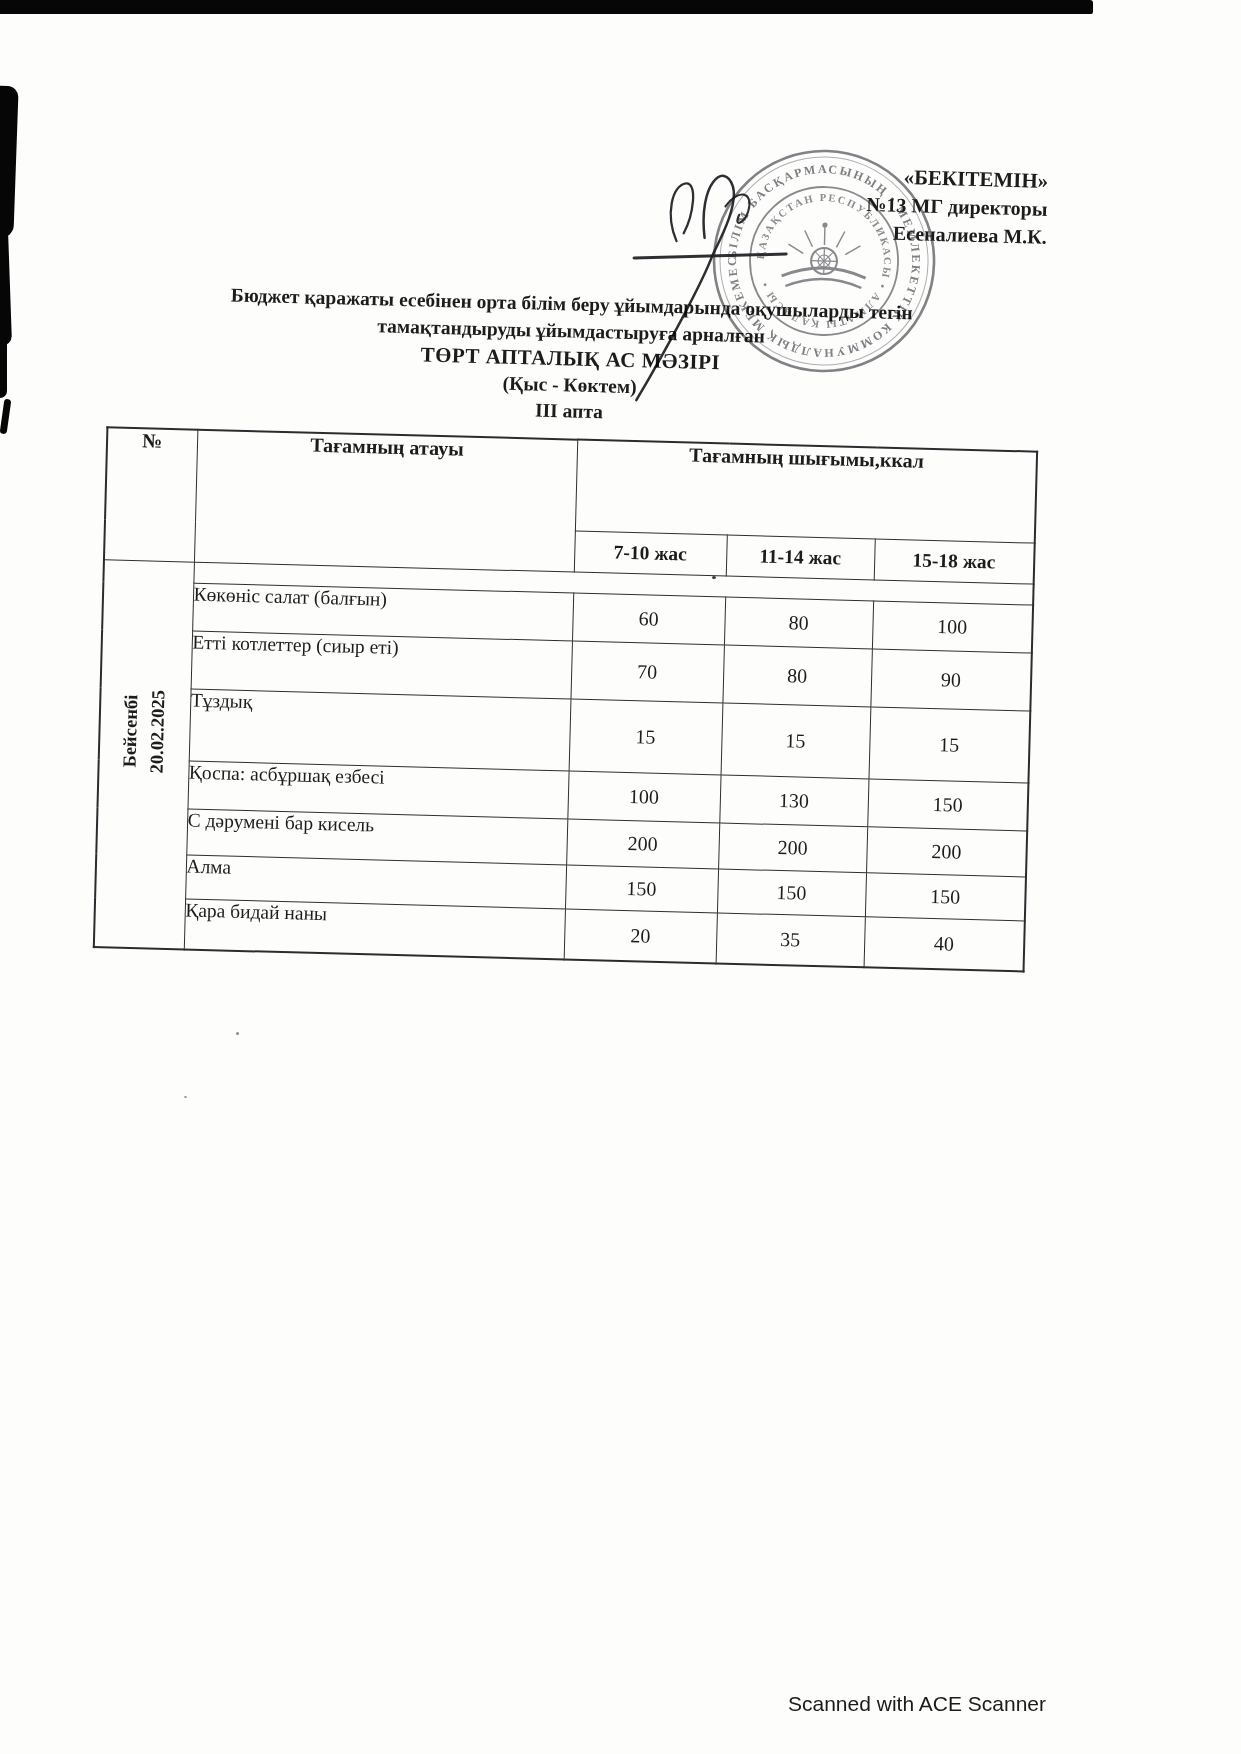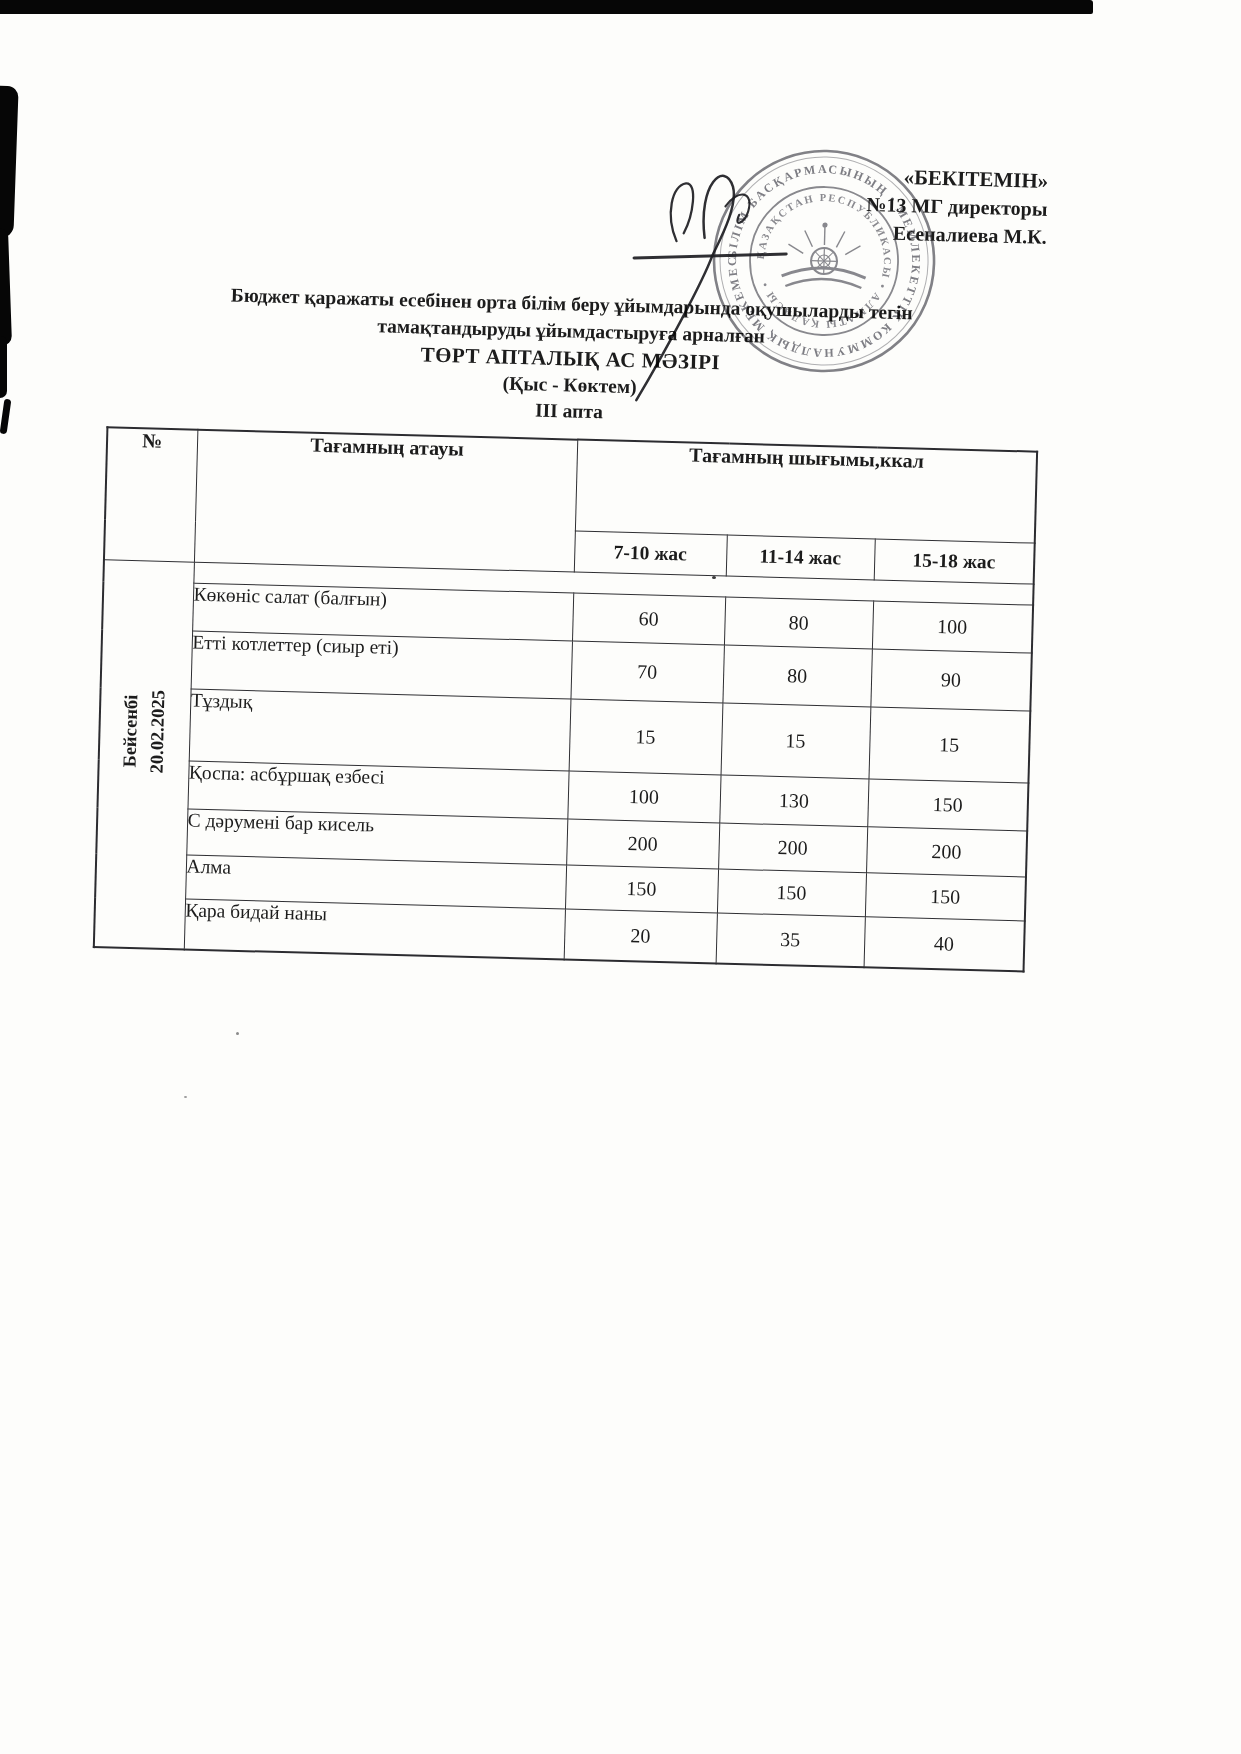--- a/index.html
+++ b/index.html
@@ -204,13 +204,14 @@
         <tr style="height:50px">
           <td class="dish-cell">Қара бидай наны</td>
           <td class="val-cell">20</td>
           <td class="val-cell">35</td>
           <td class="val-cell">40</td>
         </tr>
       </tbody>
     </table>
   </div>
 
+  <div class="footer-note">Scanned with ACE Scanner</div>
 </div>
 
 </body></html>

